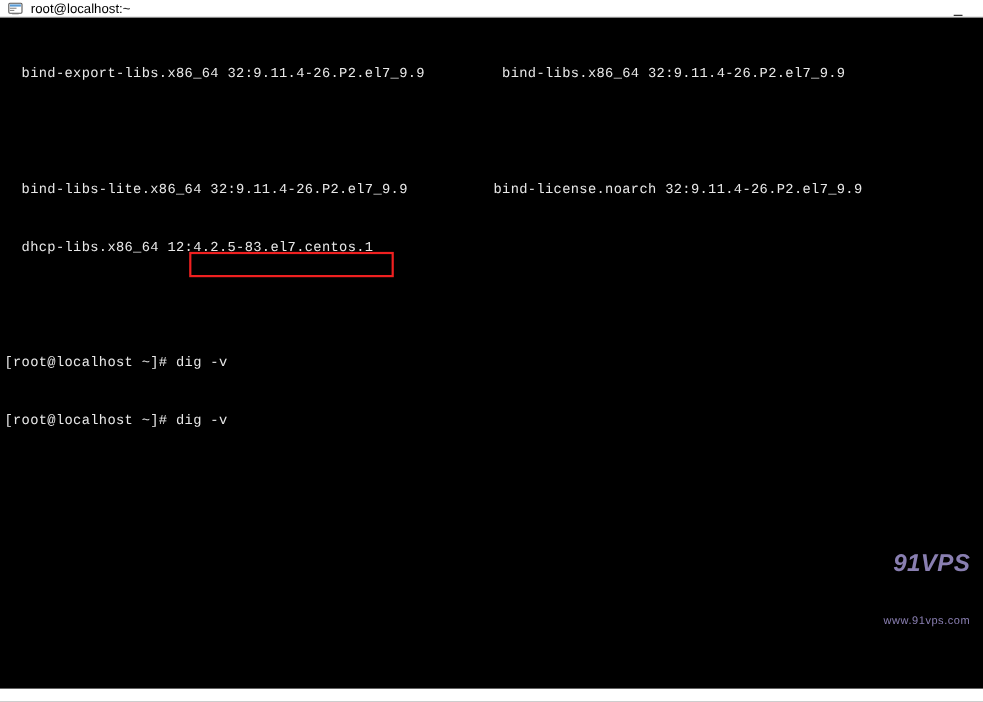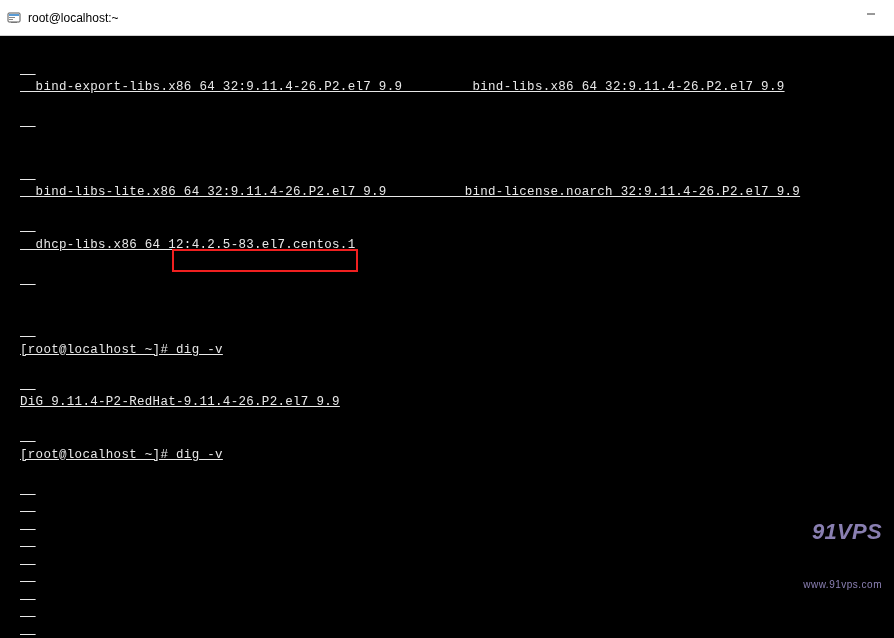--- a/index.html
+++ b/index.html
@@ -6,21 +6,21 @@
     body {
       width: 894px;
       height: 638px;
       background: #fff;
       font-family: Consolas, "Courier New", monospace;
       font-size: 12.5px;
       overflow: hidden;
       position: relative;
     }
     .titlebar {
-      height: 36px;
+      height: 16px;
       background: #fff;
       border-bottom: 1px solid #d0d0d0;
       display: flex;
       align-items: center;
       padding: 0 6px;
       position: relative;
     }
     .titlebar-icon {
       width: 16px;
       height: 16px;
@@ -48,28 +48,27 @@
       display: flex;
       align-items: center;
       justify-content: center;
       font-family: "Segoe UI", sans-serif;
       font-size: 11px;
       color: #000;
     }
     .terminal {
       background: #000;
       color: #e8e8e8;
-      padding: 8px 4px 4px 20px;
+      padding: 8px 4px 4px 4px;
       height: calc(100% - 28px);
       line-height: 17.5px;
       letter-spacing: 0.3px;
       white-space: pre;
       overflow: hidden;
       position: relative;
-      text-decoration: underline;
     }
     .line { display: block; min-height: 17.5px; }
     .highlight-box {
       position: absolute;
       border: 2px solid #f02020;
       background: transparent;
       pointer-events: none;
     }
     .watermark {
       position: absolute;
@@ -114,21 +113,20 @@
   </div>
 </div>
 
 <div class="terminal">
   <span class="line">  bind-export-libs.x86_64 32:9.11.4-26.P2.el7_9.9         bind-libs.x86_64 32:9.11.4-26.P2.el7_9.9</span>
   <span class="line"></span>
   <span class="line">  bind-libs-lite.x86_64 32:9.11.4-26.P2.el7_9.9          bind-license.noarch 32:9.11.4-26.P2.el7_9.9</span>
   <span class="line">  dhcp-libs.x86_64 12:4.2.5-83.el7.centos.1</span>
   <span class="line"></span>
   <span class="line">[root@localhost ~]# dig -v</span>
-  <span class="line">DiG 9.11.4-P2-RedHat-9.11.4-26.P2.el7_9.9</span>
   <span class="line">[root@localhost ~]# dig -v</span>
   
   
   
   
   
   
   
   
   

